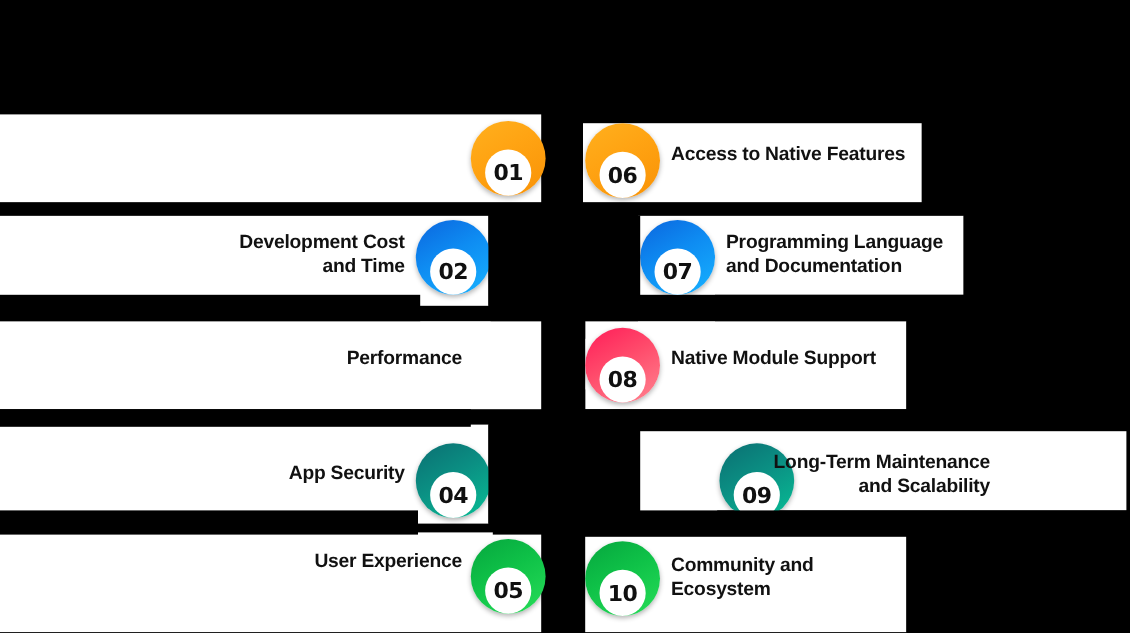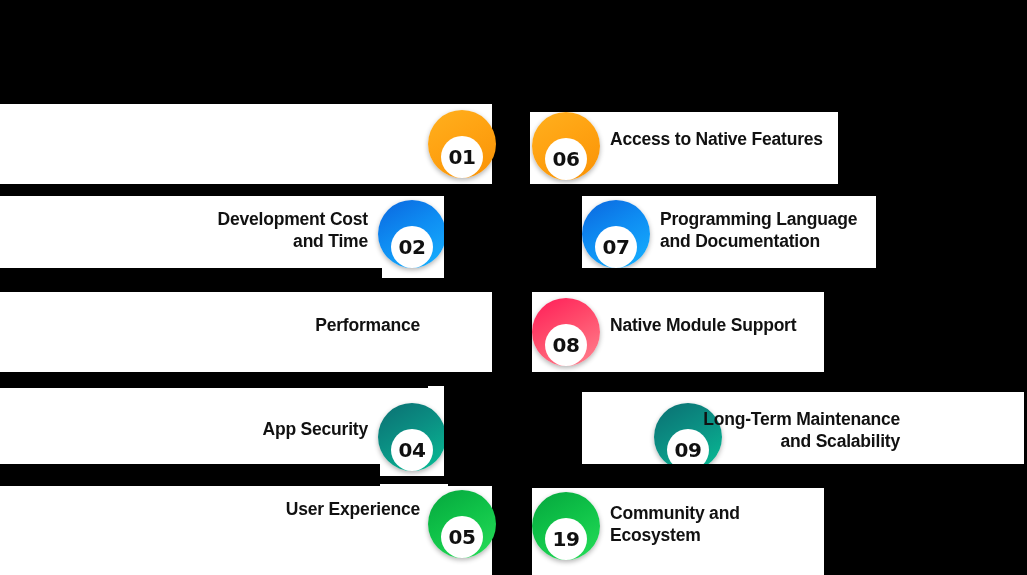--- a/index.html
+++ b/index.html
@@ -188,21 +188,21 @@
 
   <div class="row" id="row-4" style="top:490px;">
     <div class="label-left" style="left:140px; top:8px; width:280px;">User Experience</div>
     <div class="badge c-green" style="left:428px; top:0px;">
       <div class="inner">
         <span class="num">05</span>
       </div>
     </div>
     <div class="badge c-green" style="left:532px; top:2px;">
       <div class="inner">
-        <span class="num">19</span>
+        <span class="num">10</span>
       </div>
     </div>
     <div class="label-right" style="left:610px; top:12px; width:220px;">Community and<br>Ecosystem</div>
   </div>
 
   <div class="blk" style="left:496px; top:104px; width:34px; height:18px;"></div>
   <div class="blk" style="left:496px; top:166px; width:34px; height:22px;"></div>
   <div class="blk" style="left:838px; top:104px; width:189px; height:84px;"></div>
   <div class="blk" style="left:0px;   top:184px; width:1027px; height:12px;"></div>
 

